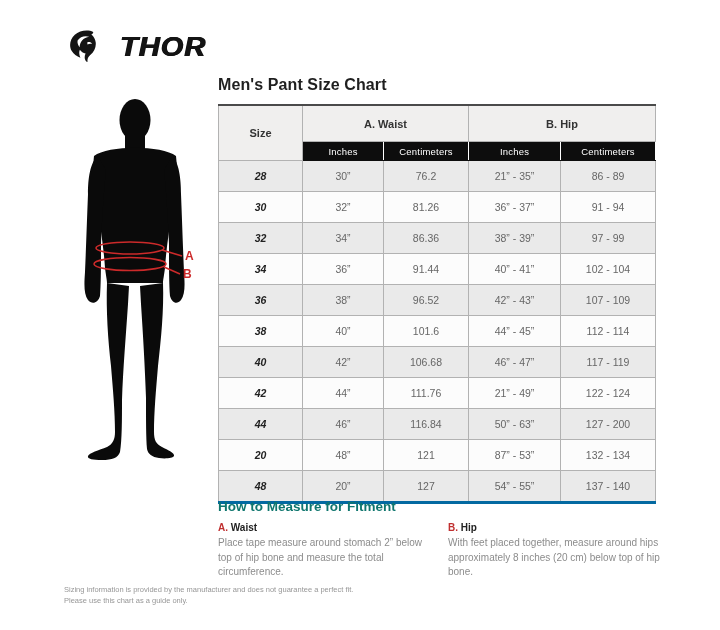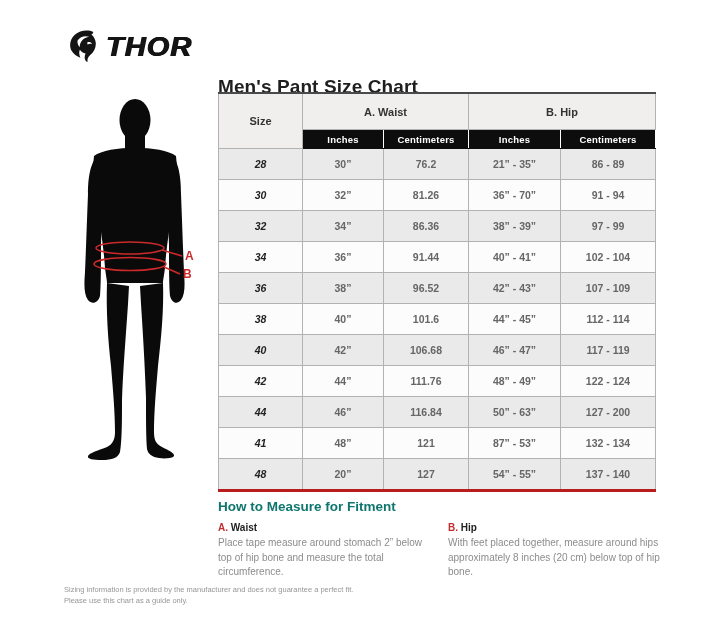--- a/index.html
+++ b/index.html
@@ -2,58 +2,58 @@
 <html><head>
 <meta charset="utf-8">
 <style>
   html,body { margin:0; padding:0; background:#ffffff; }
   .canvas {
     position:relative; width:720px; height:630px; background:#ffffff;
     font-family:"Liberation Sans", sans-serif; overflow:hidden;
   }
 
   
-  .logo { position:absolute; left:68px; top:30px; display:flex; align-items:center; gap:6px; }
+  .logo { position:absolute; left:68px; top:30px; display:flex; align-items:center; gap:20px; }
   .logo svg { display:block; }
   .wordmark {
     font-family:"Liberation Sans", sans-serif;
     font-weight:bold; font-style:italic;
     font-size:29px; color:#141414; letter-spacing:1px;
     transform:scaleY(0.95);
     text-shadow:0.7px 0 0 #141414, -0.4px 0 0 #141414;
     line-height:1;
   }
 
   
   .figure { position:absolute; left:58px; top:94px; width:145px; height:370px; }
 
   
   .chart-title {
     position:absolute; left:218px; top:76px;
-    font-size:19px; font-weight:bold; color:#1f1f1f; letter-spacing:0.1px;
+    font-size:16px; font-weight:bold; color:#1f1f1f; letter-spacing:0.1px;
   }
 
   
   .size-table {
-    position:absolute; left:218px; top:92px; width:437px;
+    position:absolute; left:218px; top:104px; width:437px;
     border-collapse:collapse; table-layout:fixed;
-    border-top:2px solid #4a4a4a; border-bottom:3px solid #b91c1c;
+    border-top:2px solid #4a4a4a; border-bottom:3px solid #0369a1;
   }
   .size-table th, .size-table td {
     border:1px solid #b2b2b2; text-align:center; vertical-align:middle; padding:0;
   }
   .size-table thead .group-row th {
     background:#f0efee; height:35px; font-size:11px; color:#333; font-weight:bold;
   }
   .size-table thead .subs-row th {
     background:#0d0d0d; color:#ffffff; height:18px;
-    font-size:9.5px; font-weight:bold; letter-spacing:0.2px;
+    font-size:9.5px; font-weight:normal; letter-spacing:0.2px;
     border-color:#0d0d0d; border-left:1px solid #ffffff; border-right:1px solid #ffffff;margin-left:36px;
   }
-  .size-table tbody td { height:30px; font-size:10.5px; color:#666;font-weight:bold; }
+  .size-table tbody td { height:30px; font-size:10.5px; color:#666; }
   .size-table tbody td.col-size { font-weight:bold; color:#222;font-style:italic; }
   .size-table tbody tr:nth-child(odd)  { background:#eaeaea; }
   .size-table tbody tr:nth-child(even) { background:#fcfcfc; }
 
   
   .howto-title {
     position:absolute; left:218px; top:499px;
     font-size:13.5px; font-weight:bold; color:#0f766e;
   }
   .howto-col { position:absolute; top:522px; width:220px; }
@@ -152,21 +152,21 @@
           <td class="col-size">28</td>
           <td>30”</td>
           <td>76.2</td>
           <td>21” - 35”</td>
           <td>86 - 89</td>
         </tr>
         <tr>
           <td class="col-size">30</td>
           <td>32”</td>
           <td>81.26</td>
-          <td>36” - 70”</td>
+          <td>36” - 37”</td>
           <td>91 - 94</td>
         </tr>
         <tr>
           <td class="col-size">32</td>
           <td>34”</td>
           <td>86.36</td>
           <td>38” - 39”</td>
           <td>97 - 99</td>
         </tr>
         <tr>
@@ -194,32 +194,32 @@
           <td class="col-size">40</td>
           <td>42”</td>
           <td>106.68</td>
           <td>46” - 47”</td>
           <td>117 - 119</td>
         </tr>
         <tr>
           <td class="col-size">42</td>
           <td>44”</td>
           <td>111.76</td>
-          <td>48” - 49”</td>
+          <td>21” - 49”</td>
           <td>122 - 124</td>
         </tr>
         <tr>
           <td class="col-size">44</td>
           <td>46”</td>
           <td>116.84</td>
           <td>50” - 63”</td>
           <td>127 - 200</td>
         </tr>
         <tr>
-          <td class="col-size">41</td>
+          <td class="col-size">20</td>
           <td>48”</td>
           <td>121</td>
           <td>87” - 53”</td>
           <td>132 - 134</td>
         </tr>
         <tr>
           <td class="col-size">48</td>
           <td>20”</td>
           <td>127</td>
           <td>54” - 55”</td>

